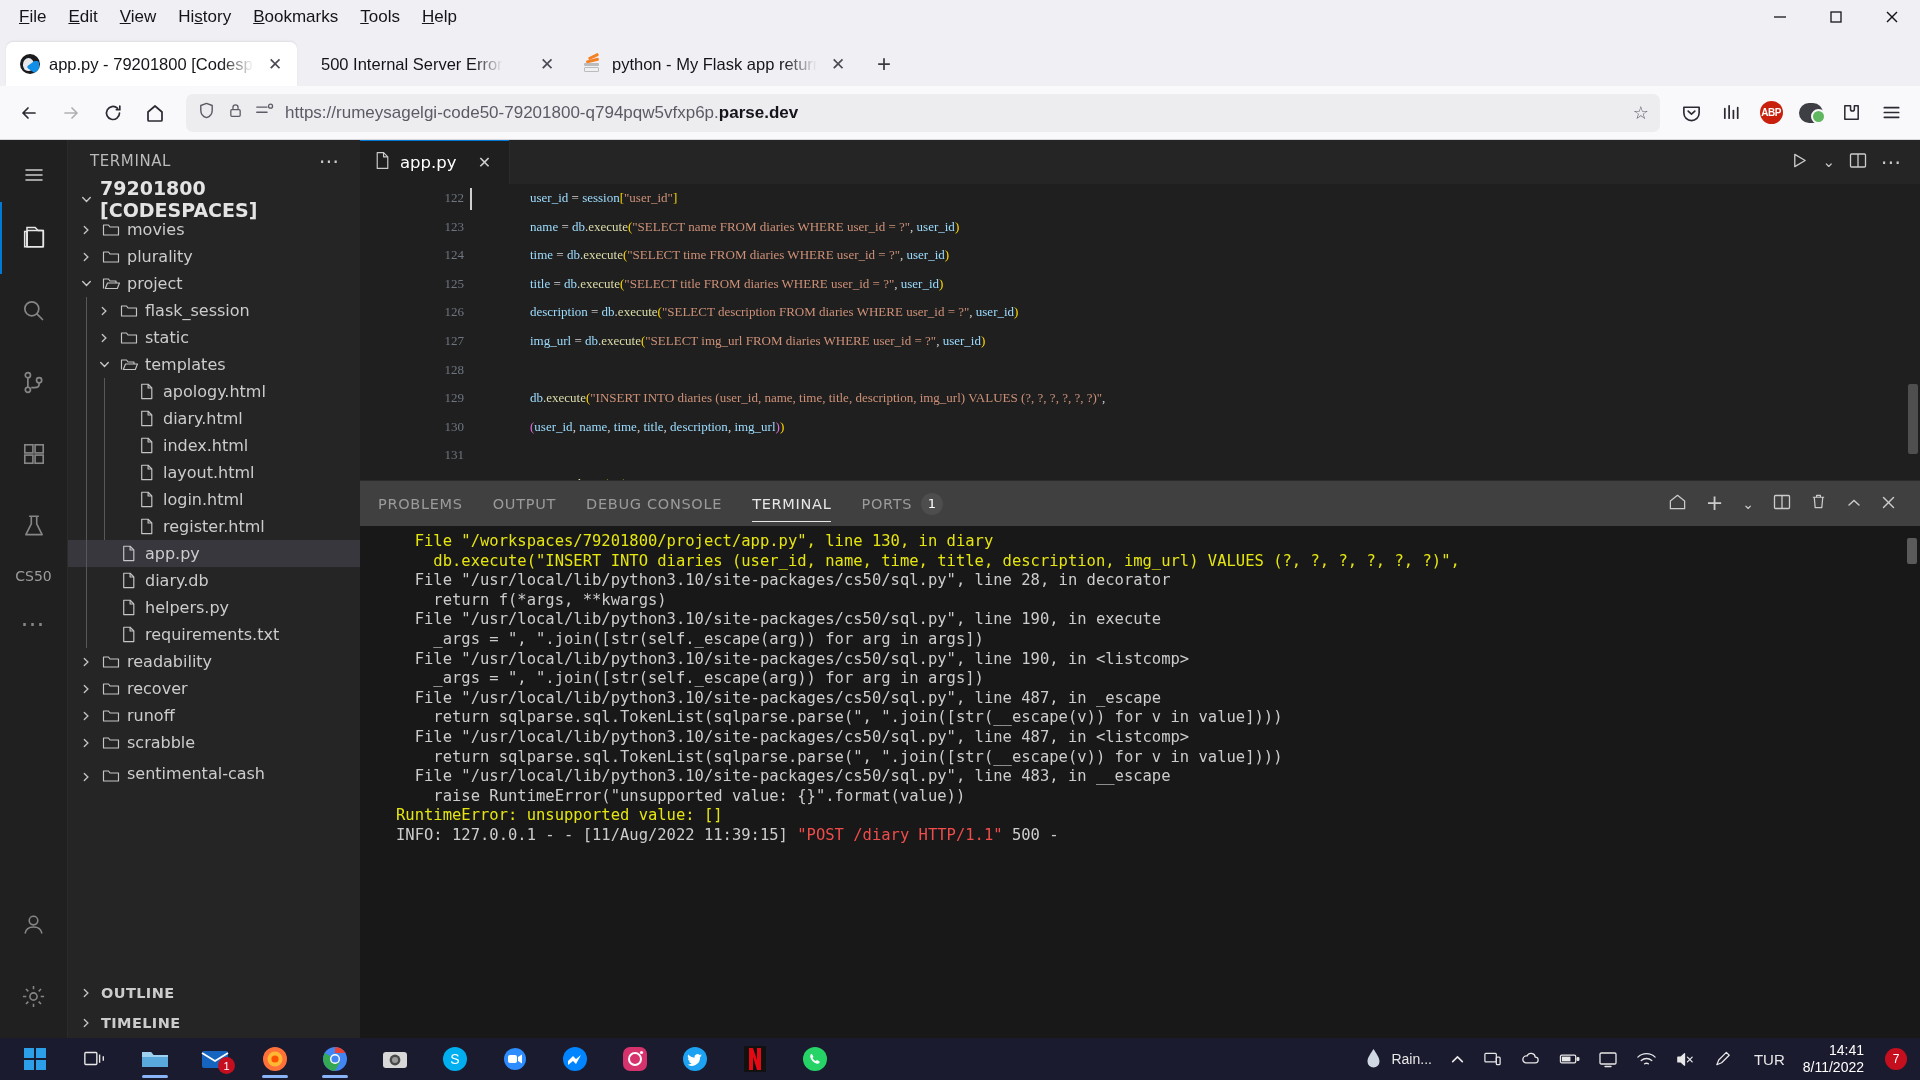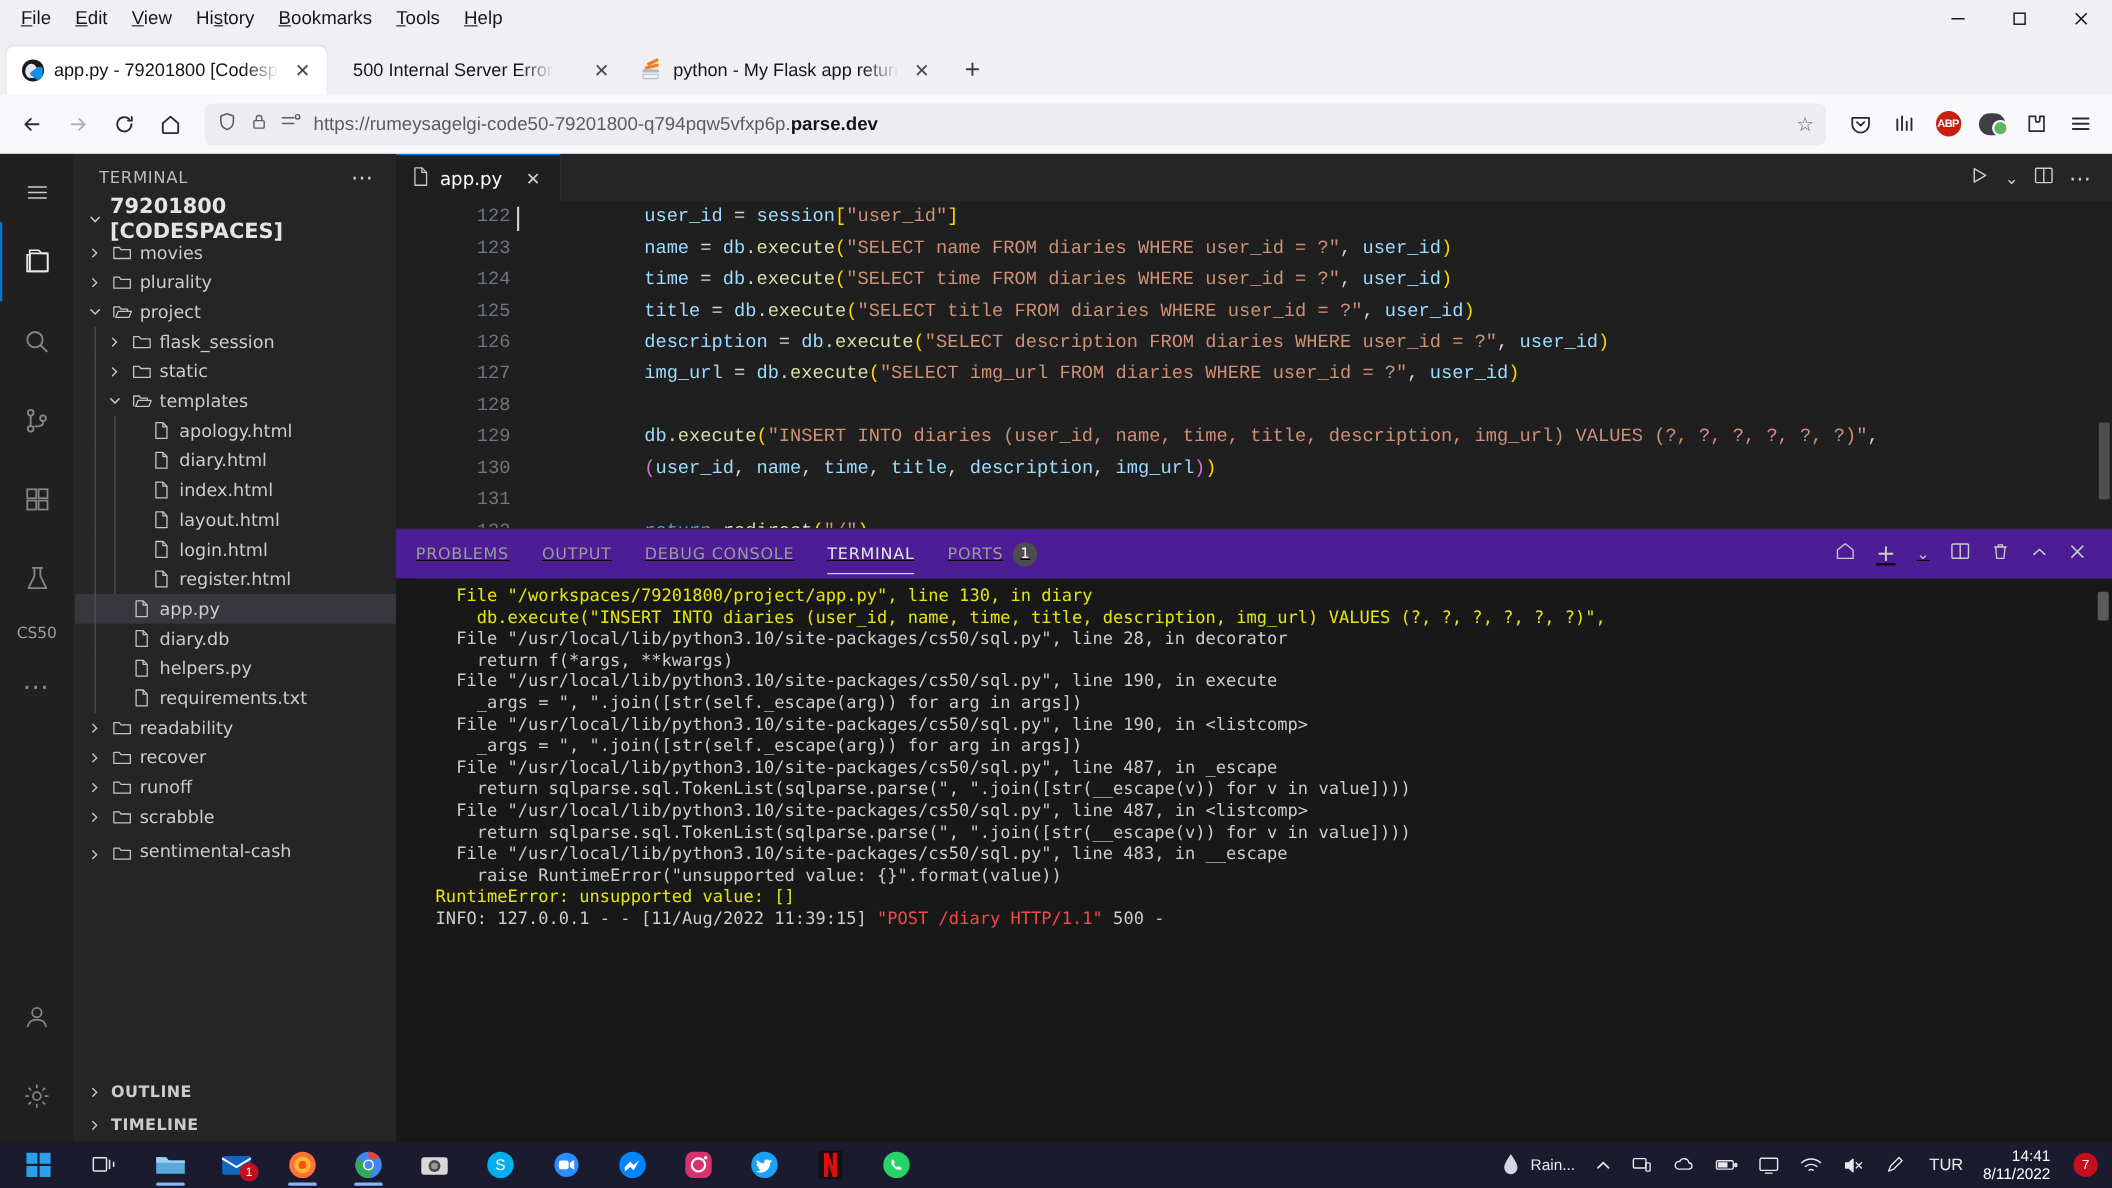--- a/index.html
+++ b/index.html
@@ -191,22 +191,22 @@
   }
   .etab .x { margin-left: 8px; color: #cfcfcf; font-size: 16px; width: 22px; height: 22px;
              display:flex; align-items:center; justify-content:center; border-radius:4px;}
   .tabrow-actions {
     margin-left: auto; display: flex; align-items: center; gap: 14px;
     padding-right: 18px; color: #cccccc; font-size: 17px;
   }
 
   .codearea {
     height: 296px; background: #1f1f1f; overflow: hidden; position: relative;
-    font-family: Liberation Mono, monospace;
-    font-size: 17px; line-height: 28.6px;
+    font-family: Liberation Serif, serif;
+    font-size: 13px; line-height: 28.6px;
   }
   .cline { display: flex; white-space: pre; height: 28.6px; }
   .lnum {
     width: 122px; flex: 0 0 122px; text-align: right; padding-right: 18px;
     color: #6e7681;
   }
   .ctext { padding-left: 22px; position: relative; }
   .cursorbar { position: absolute; left: 110px; top: 4px; width: 2px; height: 22px; background: #cfcfcf; }
 
   .kw   { color: #569cd6; }
@@ -221,21 +221,21 @@
   
   .vscroll {
     position: absolute; right: 2px; top: 200px; width: 10px; height: 70px;
     background: #4f4f4f; border-radius: 2px;
   }
 
   
   .panel { flex: 1; display: flex; flex-direction: column; background: #181818; border-top: 1px solid #2b2b2b; }
   .panel-tabs {
     height: 45px; display: flex; align-items: center; gap: 30px;
-    padding: 0 18px 0 18px; background: #4c1d95; text-decoration: underline;
+    padding: 0 18px 0 18px; background: #404040;
   }
   .ptab {
     font-size: 14.5px; letter-spacing: .7px; color: #9b9b9b; position: relative;
     height: 45px; display: flex; align-items: center; gap: 9px;
   }
   .ptab.active { color: #e7e7e7; }
   .ptab.active::after {
     content: ""; position: absolute; left: 0; right: 0; bottom: 4px; height: 1px; background: #e7e7e7;
   }
   .ports-badge {

